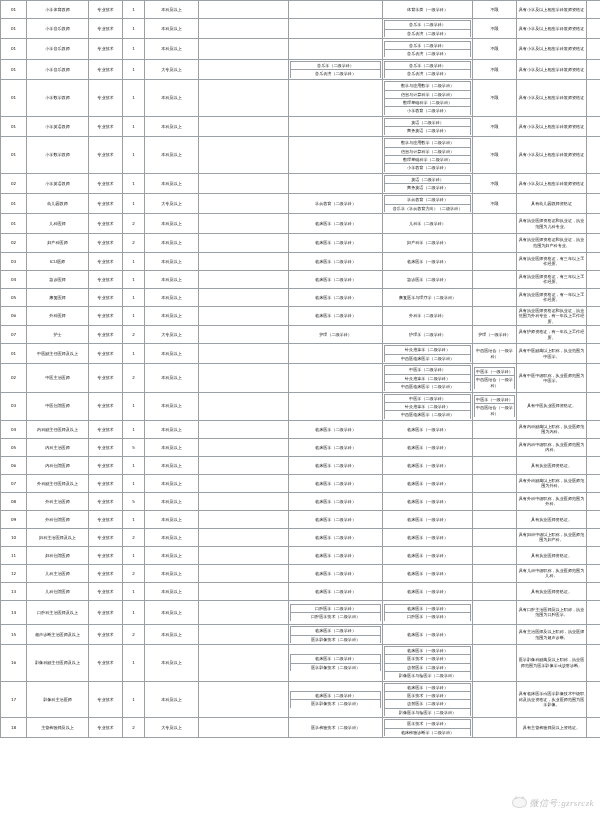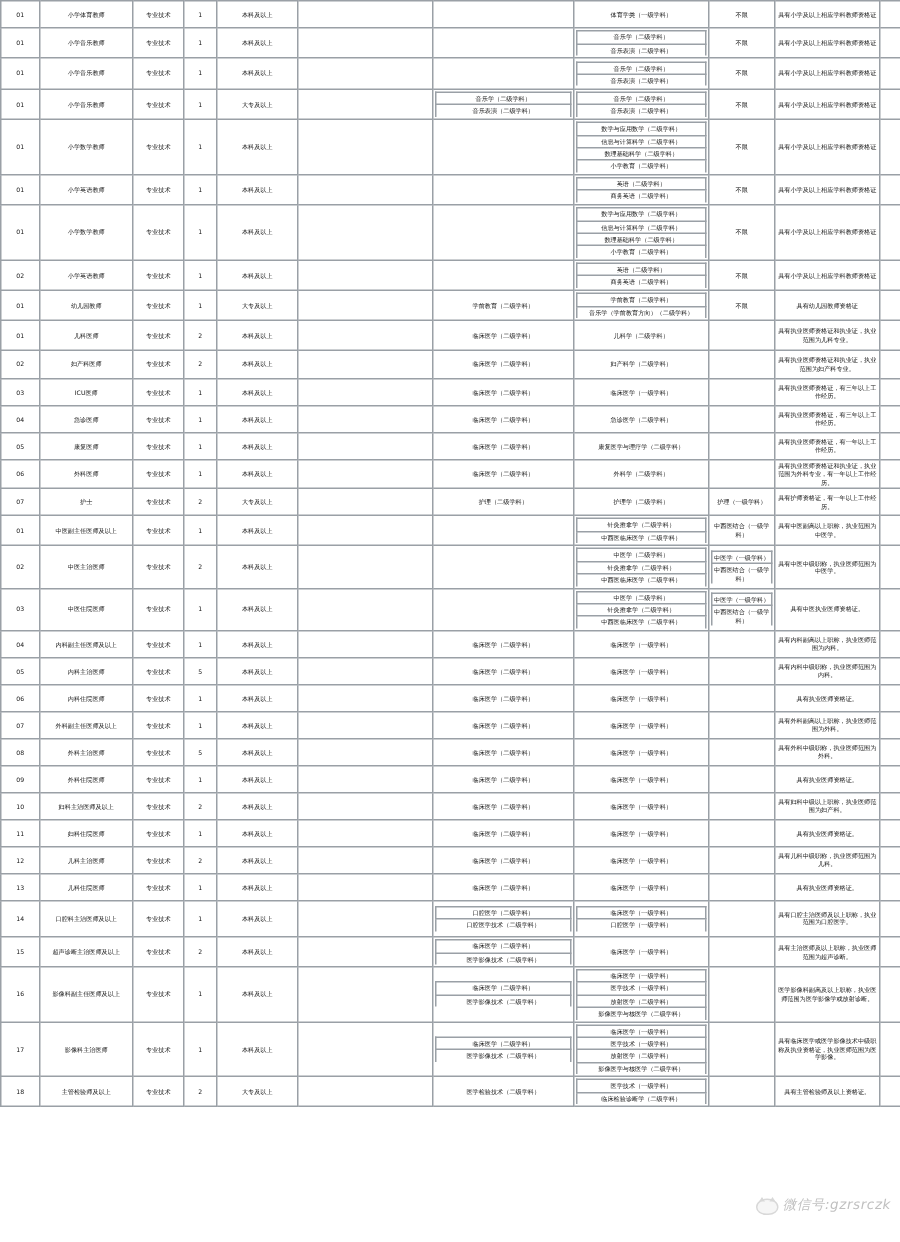--- a/index.html
+++ b/index.html
@@ -59,23 +59,24 @@
   .sub-table tr:last-child td{border-bottom:0;}
 
   td.nest{padding:0;}
   td.blank{}
   .tight{font-size:3.9px;}
 
   
   #watermark{
     position:absolute;
     right:6px;bottom:18px;
-    display:flex;align-items:flex-end;gap:3px;
+    display:flex;align-items:flex-start;gap:3px;
     opacity:.55;
     pointer-events:none;
+    font-family:Liberation Serif, serif;
   }
   #watermark .wm-text{
     font-size:9px;
     font-style:italic;
     color:#8c8c8c;
     letter-spacing:.4px;
     white-space:nowrap;
   }
   #watermark .wm-logo{
     width:13px;height:9px;

